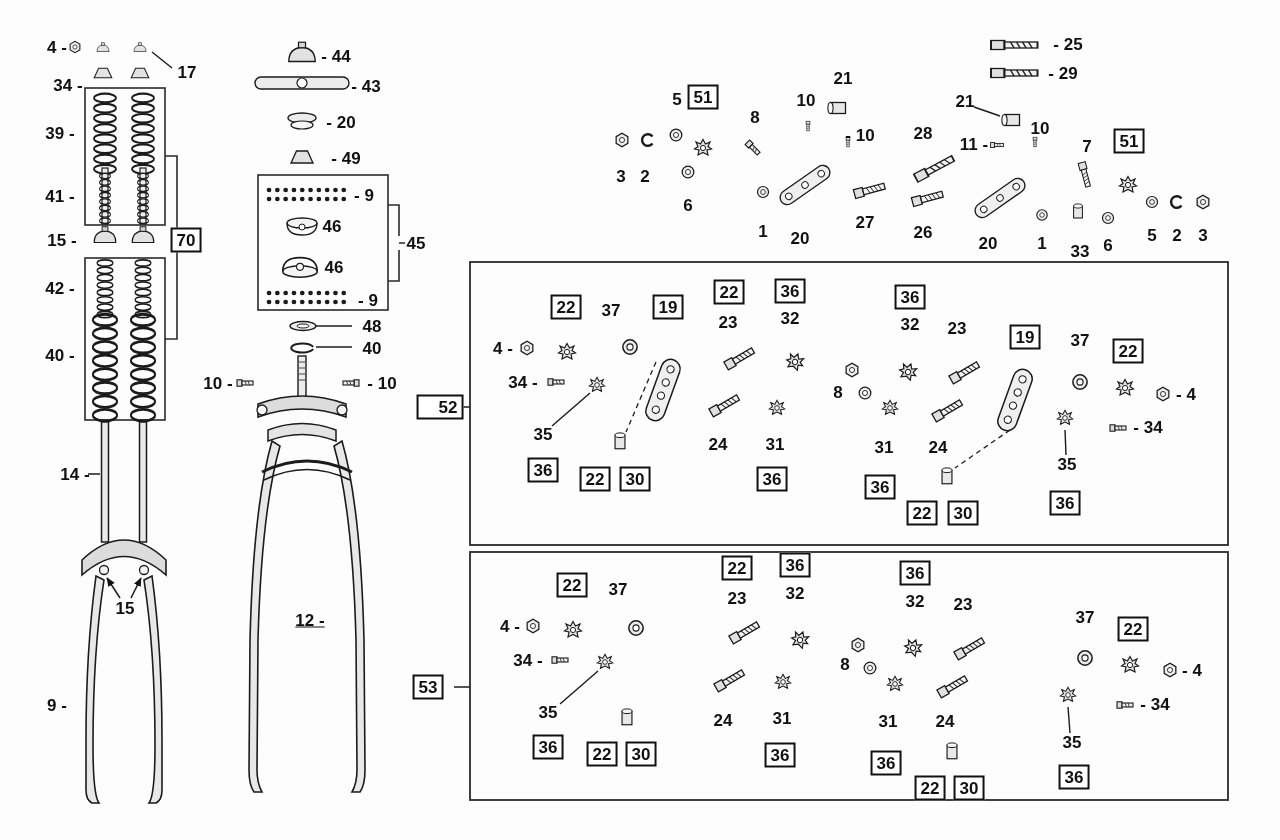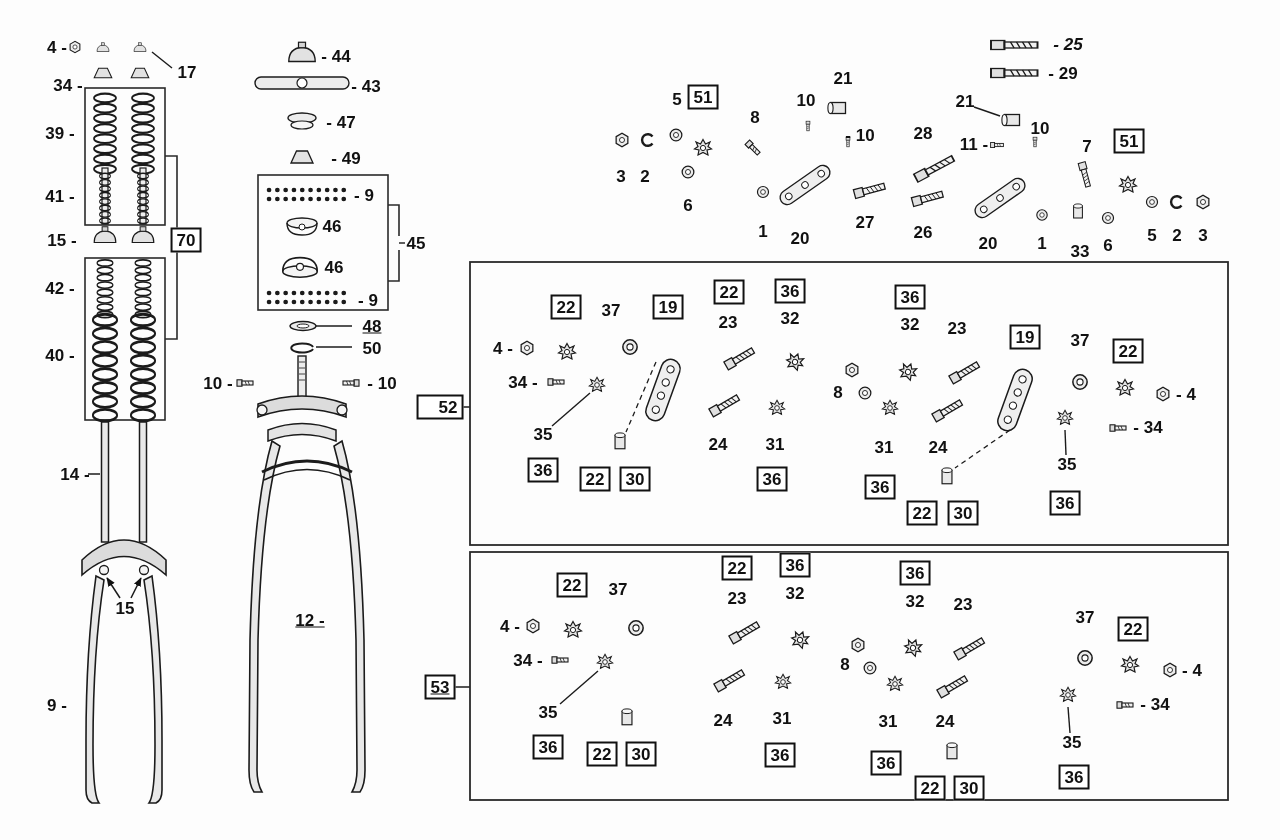--- a/index.html
+++ b/index.html
@@ -279,33 +279,33 @@
       <div class="plabel" style="left: 60px; top: 196px;">41 -</div>
       <div class="plabel" style="left: 62px; top: 240px;">15 -</div>
       <div class="plabel boxed" style="left: 186px; top: 240px;">70</div>
       <div class="plabel" style="left: 60px; top: 288px;">42 -</div>
       <div class="plabel" style="left: 60px; top: 355px;">40 -</div>
       <div class="plabel" style="left: 75px; top: 474px;">14 -</div>
       <div class="plabel" style="left: 125px; top: 608px;">15</div>
       <div class="plabel" style="left: 57px; top: 705px;">9 -</div>
       <div class="plabel" style="left: 336px; top: 56px;">- 44</div>
       <div class="plabel" style="left: 366px; top: 86px;">- 43</div>
-      <div class="plabel" style="left: 341px; top: 122px;">- 47</div>
+      <div class="plabel" style="left: 341px; top: 122px;">- 20</div>
       <div class="plabel" style="left: 346px; top: 158px;">- 49</div>
       <div class="plabel" style="left: 364px; top: 195px;">- 9</div>
       <div class="plabel" style="left: 332px; top: 226px;">46</div>
       <div class="plabel" style="left: 334px; top: 267px;">46</div>
       <div class="plabel" style="left: 416px; top: 243px;">45</div>
       <div class="plabel" style="left: 368px; top: 300px;">- 9</div>
-      <div class="plabel" style="left: 372px; top: 326px; text-decoration: underline;">48</div>
-      <div class="plabel" style="left: 372px; top: 348px;">50</div>
+      <div class="plabel" style="left: 372px; top: 326px;">48</div>
+      <div class="plabel" style="left: 372px; top: 348px;">40</div>
       <div class="plabel" style="left: 218px; top: 383px; text-align: right;">10 -</div>
       <div class="plabel" style="left: 382px; top: 383px;">- 10</div>
       <div class="plabel" style="left: 310px; top: 620px; text-decoration: underline;">12 -</div>
-      <div class="plabel" style="left: 1068px; top: 44px; font-style: italic;">- 25</div>
+      <div class="plabel" style="left: 1068px; top: 44px;">- 25</div>
       <div class="plabel" style="left: 1063px; top: 73px;">- 29</div>
       <div class="plabel" style="left: 843px; top: 78px;">21</div>
       <div class="plabel" style="left: 677px; top: 99px;">5</div>
       <div class="plabel boxed" style="left: 703px; top: 97px;">51</div>
       <div class="plabel" style="left: 806px; top: 100px;">10</div>
       <div class="plabel" style="left: 965px; top: 101px;">21</div>
       <div class="plabel" style="left: 755px; top: 117px;">8</div>
       <div class="plabel" style="left: 860px; top: 135px;">- 10</div>
       <div class="plabel" style="left: 923px; top: 133px;">28</div>
       <div class="plabel" style="left: 1040px; top: 128px;">10</div>
@@ -352,21 +352,21 @@
       <div class="plabel" style="left: 718px; top: 444px;">24</div>
       <div class="plabel" style="left: 775px; top: 444px;">31</div>
       <div class="plabel boxed" style="left: 772px; top: 479px;">36</div>
       <div class="plabel" style="left: 884px; top: 447px;">31</div>
       <div class="plabel" style="left: 938px; top: 447px;">24</div>
       <div class="plabel boxed" style="left: 880px; top: 487px;">36</div>
       <div class="plabel boxed" style="left: 922px; top: 513px;">22</div>
       <div class="plabel boxed" style="left: 963px; top: 513px;">30</div>
       <div class="plabel" style="left: 1067px; top: 464px;">35</div>
       <div class="plabel boxed" style="left: 1065px; top: 503px;">36</div>
-      <div class="plabel boxed" style="left: 440px; top: 687px; text-decoration: underline;">53</div>
+      <div class="plabel boxed" style="left: 428px; top: 687px;">53</div>
       <div class="plabel boxed" style="left: 572px; top: 585px;">22</div>
       <div class="plabel" style="left: 618px; top: 589px;">37</div>
       <div class="plabel boxed" style="left: 737px; top: 568px;">22</div>
       <div class="plabel" style="left: 737px; top: 598px;">23</div>
       <div class="plabel boxed" style="left: 795px; top: 565px;">36</div>
       <div class="plabel" style="left: 795px; top: 593px;">32</div>
       <div class="plabel boxed" style="left: 915px; top: 573px;">36</div>
       <div class="plabel" style="left: 915px; top: 601px;">32</div>
       <div class="plabel" style="left: 963px; top: 604px;">23</div>
       <div class="plabel" style="left: 1085px; top: 617px;">37</div>

